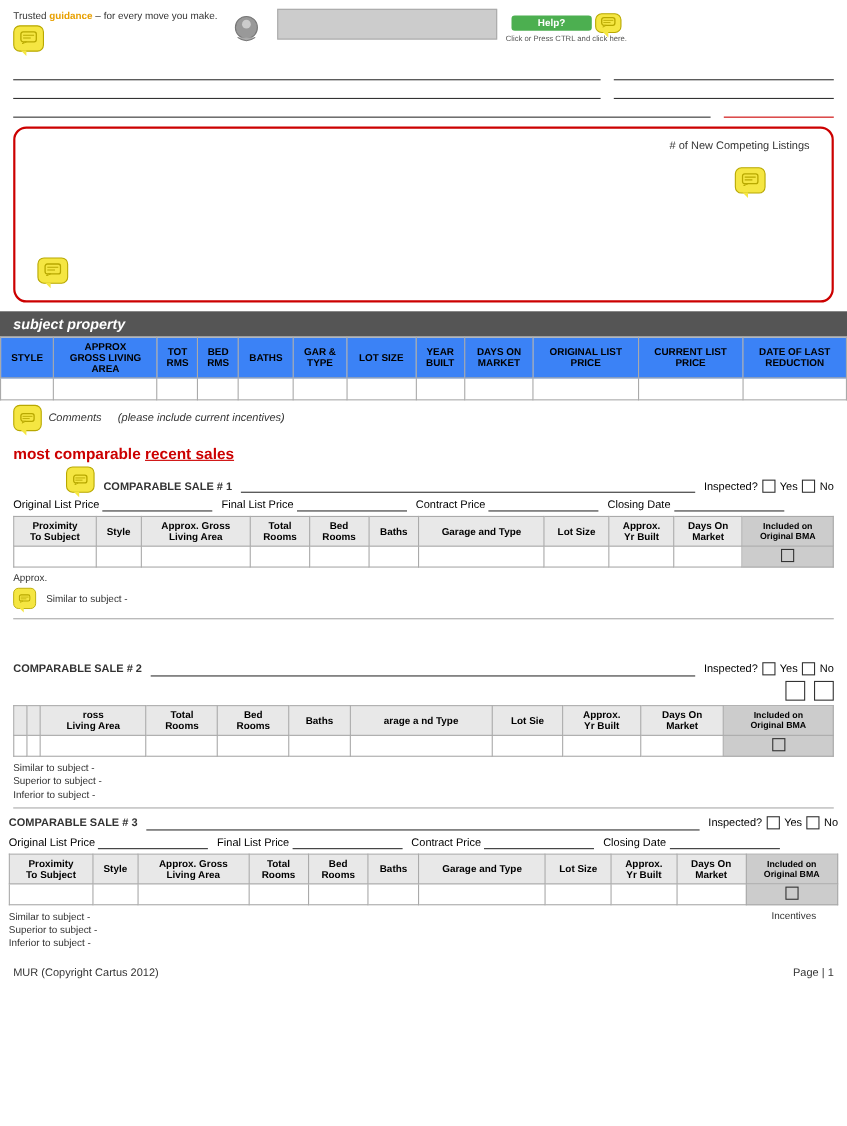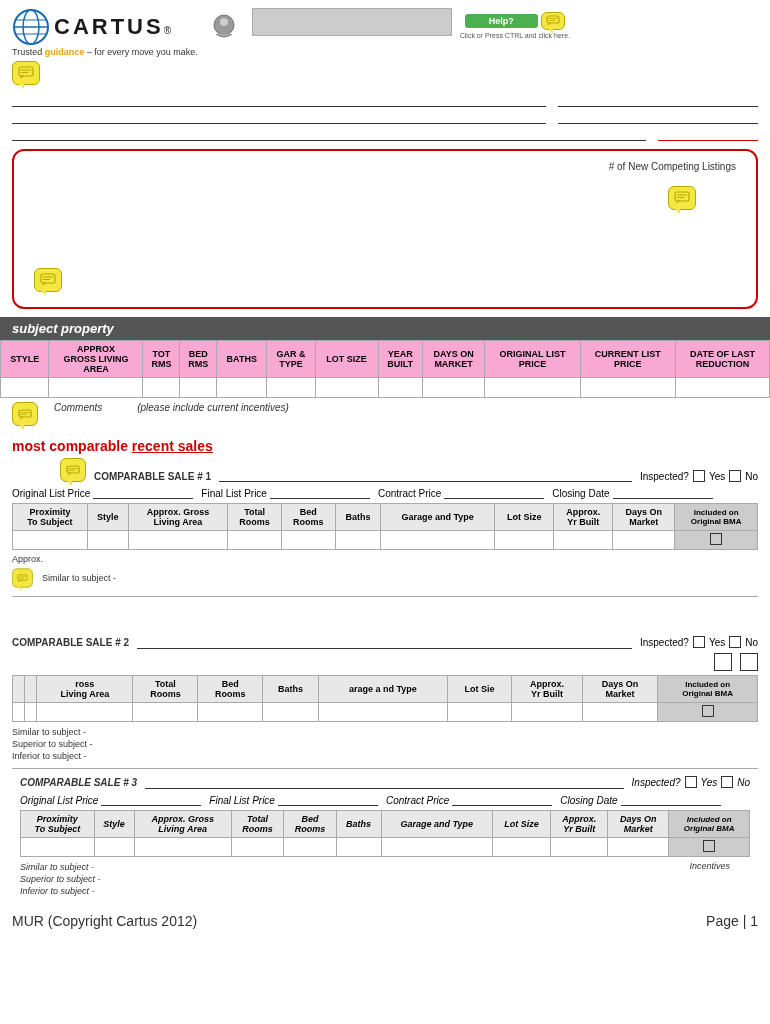--- a/index.html
+++ b/index.html
@@ -81,41 +81,42 @@
       font-weight: bold;
       padding: 4px 12px;
       font-style: italic;
     }
     .data-table {
       width: 100%;
       border-collapse: collapse;
       font-size: 9px;
     }
     .data-table th {
-      background: #f9a8d4;
+      background: #3b82f6;
       border: 1px solid #aaa;
       padding: 3px 4px;
       text-align: center;
       font-weight: bold;
       font-size: 9px;
       vertical-align: middle;
     }
     .data-table td {
       border: 1px solid #aaa;
       padding: 3px 4px;
       text-align: center;
       height: 20px;
     }
     .comments-row {
       padding: 4px 12px;
       font-size: 10px;
       font-style: italic;
       color: #333;
       display: flex;
-      gap: 16px;
+      align-items: center;
+      gap: 6px;
     }
 
     
     .section-title {
       padding: 8px 24px 4px 12px;
       font-size: 14px;
       color: #555;
     }
     .section-title span {
       color: #cc0000;
@@ -211,51 +212,35 @@
       height: 18px;
       border: 1.5px solid #333;
       display: inline-block;
     }
 
     
     .page-footer {
       display: flex;
       justify-content: space-between;
       padding: 8px 12px;
-      font-size: 14px;
+      font-size: 10px;
       color: #333;
       margin-top: 8px;
     }
 
     .comp3-section {
-      padding: 0 20px;
-      font-style: italic;
+      padding: 0 8px;
     }
   </style>
 </head>
 <body>
 
 <div class="header">
 
   <div class="logo-area">
-    <div style="display:flex;align-items:center;gap:4px;">
-
-      <svg width="38" height="38" viewBox="0 0 38 38">
-        <ellipse cx="19" cy="19" rx="17" ry="17" fill="none" stroke="#1a6ab5" stroke-width="2"></ellipse>
-        <ellipse cx="19" cy="19" rx="8" ry="17" fill="none" stroke="#1a6ab5" stroke-width="1.5"></ellipse>
-        <line x1="2" y1="19" x2="36" y2="19" stroke="#1a6ab5" stroke-width="1.5"></line>
-        <line x1="4" y1="12" x2="34" y2="12" stroke="#1a6ab5" stroke-width="1"></line>
-        <line x1="4" y1="26" x2="34" y2="26" stroke="#1a6ab5" stroke-width="1"></line>
-      </svg>
-      <div>
-        <div style="font-size:22px;font-weight:bold;color:#1a1a1a;letter-spacing:3px;">
-          CARTUS<span style="font-size:10px;font-weight:normal;">®</span>
-        </div>
-      </div>
-    </div>
     <div style="font-size:9px;color:#333;margin-top:1px;">
       Trusted <span style="color:#e8a000;font-weight:bold;">guidance</span> – for every move you make.
     </div>
 
     <div style="margin-top:4px;">
       <div class="chat-bubble">
         <svg width="16" height="12" viewBox="0 0 16 12">
             <rect x="1" y="1" width="14" height="9" rx="2" fill="#f5e642" stroke="#b8a800" stroke-width="1.2"></rect>
             <line x1="3" y1="4" x2="13" y2="4" stroke="#b8a800" stroke-width="1"></line>
             <line x1="3" y1="6.5" x2="10" y2="6.5" stroke="#b8a800" stroke-width="1"></line>

